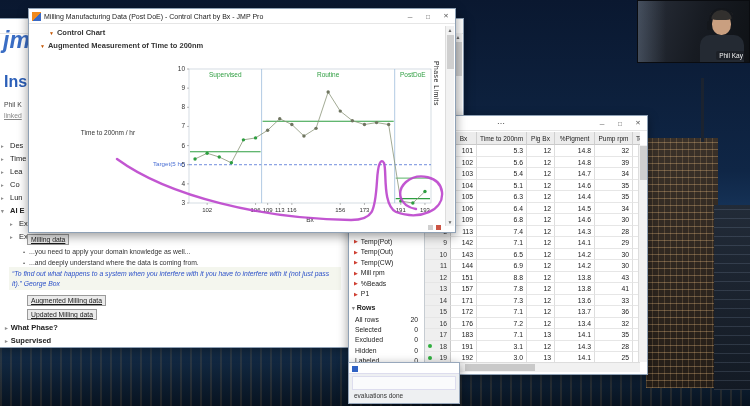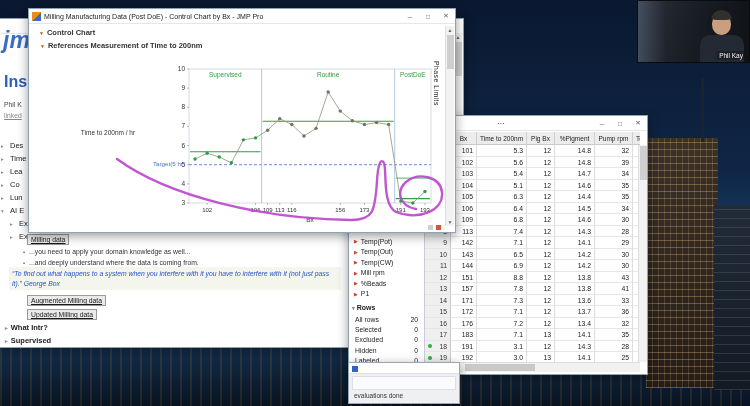--- a/index.html
+++ b/index.html
@@ -38,21 +38,21 @@
 
   
   #journal{left:-4px;top:18px;width:468px;height:330px}
   #jlogo{position:absolute;left:6px;top:8px;font-size:23px;font-style:italic;font-weight:bold;color:#3a6dc4}
   #jheading{position:absolute;left:7px;top:54px;font-size:16px;font-weight:bold;color:#2b5fb8}
   #jbyline{position:absolute;left:7px;top:82px;font-size:6.8px;color:#444}
   #jbyline2{position:absolute;left:7px;top:93px;font-size:6.8px;color:#888;text-decoration:underline}
   #jnav{position:absolute;left:4px;top:120px}
   .jnav{display:flex;gap:3px;height:13px;font-size:7.5px;color:#222;align-items:center}
   .jnav .tri{color:#909090;font-size:5.5px;width:6px;flex:none}
-  .jnav.b{font-weight:normal}
+  .jnav.b{font-weight:bold}
   .jnav.ind{margin-left:9px}
   #jmill{position:absolute;left:30px;top:215px;border:1px solid #9a9a9a;background:#ebebeb;font-size:6.8px;
     padding:1px 3px;width:max-content;text-decoration:underline;color:#1a1a1a}
   #jbullets{position:absolute;left:26px;top:227px}
   .jbullet{display:flex;gap:4px;height:11px;font-size:6.8px;color:#333;align-items:center}
   .bdot{font-size:6px;color:#555}
   #jquote{position:absolute;left:12px;top:248px;width:332px;background:#f4f6ee;padding:2px 3px;
     font-size:6.8px;font-style:italic;color:#2b50c8;line-height:9.5px}
   #jlinks{position:absolute;left:30px;top:276px}
   .jlink{display:block;width:max-content;border:1px solid #9a9a9a;background:#ebebeb;font-size:6.8px;
@@ -81,21 +81,21 @@
   .cornerdiag{position:absolute;left:2px;top:3px;width:7px;height:7px;background:linear-gradient(135deg,#cf4a3a 48%,#3a6ac4 52%)}
   .mdot{position:absolute;left:3px;top:3.5px;width:4px;height:4px;border-radius:50%;background:#2fae3e}
   #thscroll{position:absolute;left:76px;right:7px;top:246px;height:10px;background:#f1f1f1;border-top:1px solid #ddd}
   #thumbh{position:absolute;left:40px;top:1px;width:70px;height:7px;background:#c9c9c9}
   #bluesq{position:absolute;left:77px;top:247px;width:8px;height:8px;background:#1a58c8}
   #tvscroll{top:29px;bottom:12px;right:0}
 
   
   #chartwin{left:28px;top:8px;width:428px;height:225px}
   .outline{position:absolute;display:flex;gap:3px;align-items:center;font-size:7.5px;font-weight:bold;color:#333;height:13px}
-  #o1{left:10px;top:17px}
+  #o1{left:20px;top:17px}
   #o2{left:11px;top:30px}
   .otri{color:#c25400;font-size:5px}
   #ylabel{position:absolute;left:26px;top:120px;width:106px;text-align:center;font-size:6.5px;color:#333}
   #phaselimits{position:absolute;left:404px;top:52px;writing-mode:vertical-rl;font-size:6.8px;color:#222;letter-spacing:.5px}
   #cscroll{top:17px;bottom:6px;right:1px}
   .statusicons{position:absolute;right:14px;bottom:2px;display:flex;gap:3px}
   .sic1{width:5px;height:5px;background:#d0d0d0}
   .sic2{width:5px;height:5px;background:#cc5544}
 
   
@@ -182,21 +182,21 @@
       <div>“To find out what happens to a system when you interfere with it you have to interfere with it (not just pass</div>
       <div>it).” George Box</div>
     </div>
     <div id="jlinks">
         <div class="jlink">Augmented Milling data</div>
         <div class="jlink">Updated Milling data</div>
       </div>
     <div id="jsections">
         <div class="jsec">
           <span class="tri">▸</span>
-          <span>What Intr?</span>
+          <span>What Phase?</span>
         </div>
         <div class="jsec">
           <span class="tri">▸</span>
           <span>Supervised</span>
         </div>
       </div>
     <div class="vscroll" id="jscroll">
       <div class="sarr">▲</div>
       <div class="sthumb"></div>
       <div class="sarr bot">▼</div>
@@ -464,21 +464,21 @@
           <div class="wbtn">□</div>
           <div class="wbtn">✕</div>
         </div>
     </div>
     <div class="outline" id="o1">
       <span class="otri">▼</span>
       <span>Control Chart</span>
     </div>
     <div class="outline" id="o2">
       <span class="otri">▼</span>
-      <span>References Measurement of Time to 200nm</span>
+      <span>Augmented Measurement of Time to 200nm</span>
     </div>
     <div id="ylabel">Time to 200nm / hr</div>
     <svg id="chartsvg" style="position:absolute;left:110px;top:44px" width="306" height="172">
         <rect x="50" y="16" width="242" height="134" fill="none" stroke="#c3cdd6" stroke-width="0.7"></rect>
         <line x1="48" y1="150" x2="50" y2="150" stroke="#888" stroke-width="0.6"></line>
         <text x="46" y="152" text-anchor="end" font-size="6.5" fill="#333">3</text>
         <line x1="48" y1="130.85714285714283" x2="50" y2="130.85714285714283" stroke="#888" stroke-width="0.6"></line>
         <text x="46" y="132.85714285714283" text-anchor="end" font-size="6.5" fill="#333">4</text>
         <line x1="48" y1="111.71428571428572" x2="50" y2="111.71428571428572" stroke="#888" stroke-width="0.6"></line>
         <text x="46" y="113.71428571428572" text-anchor="end" font-size="6.5" fill="#333">5</text>

